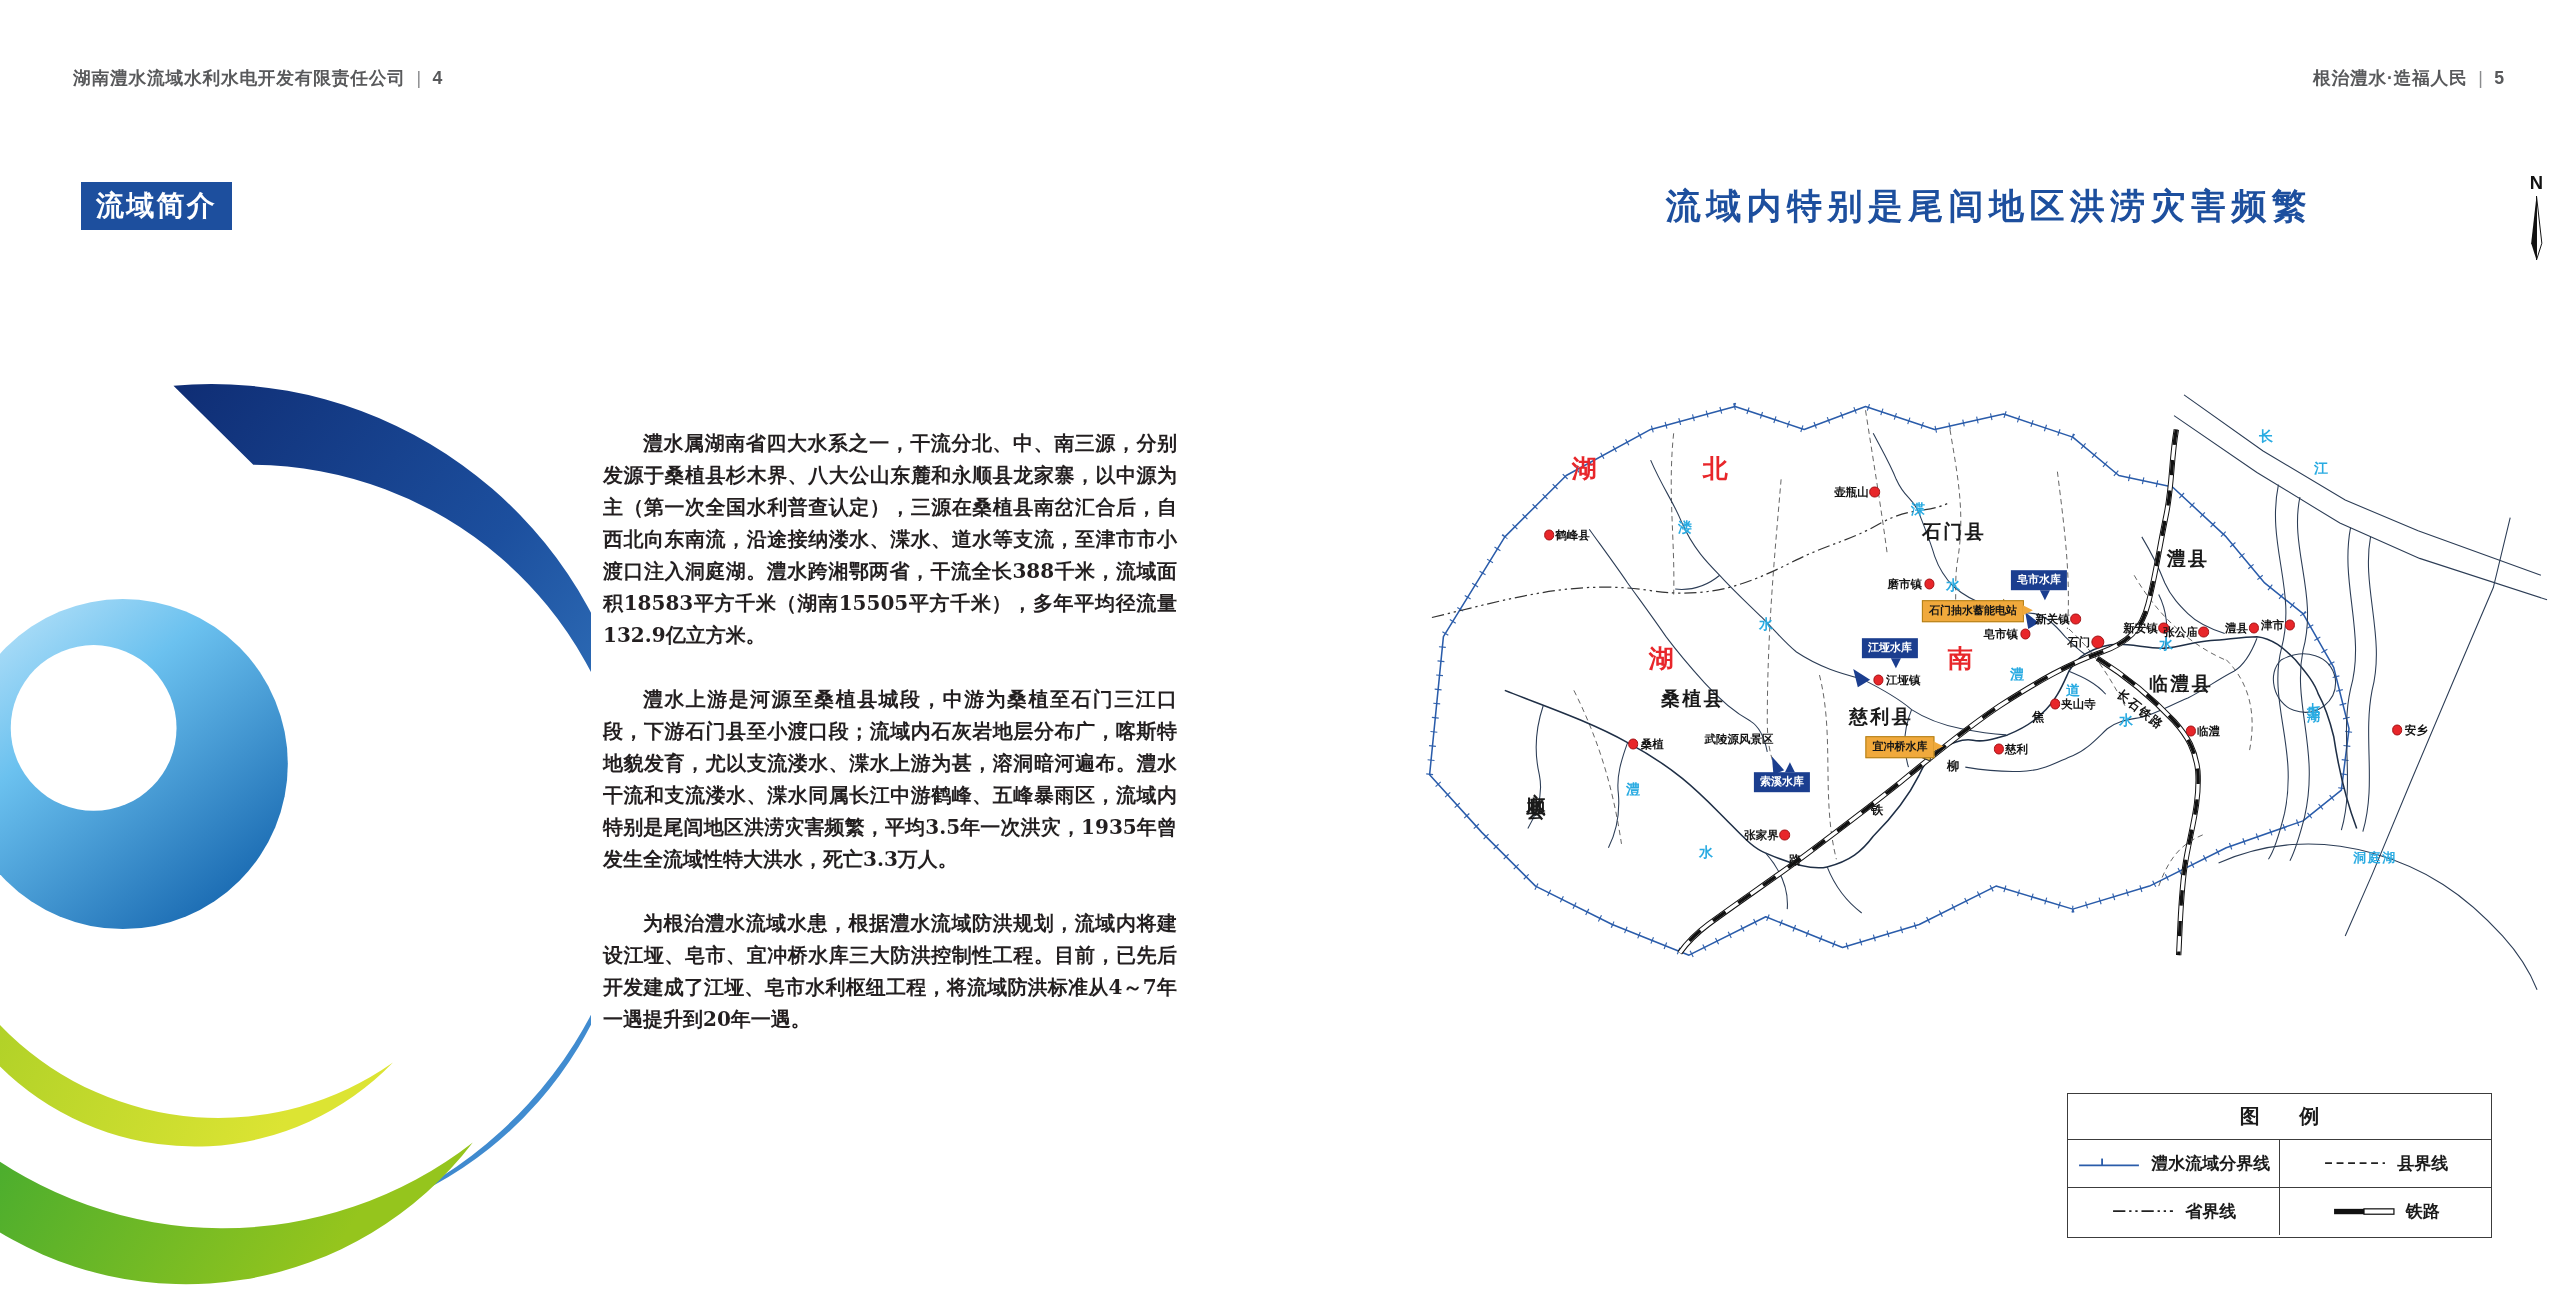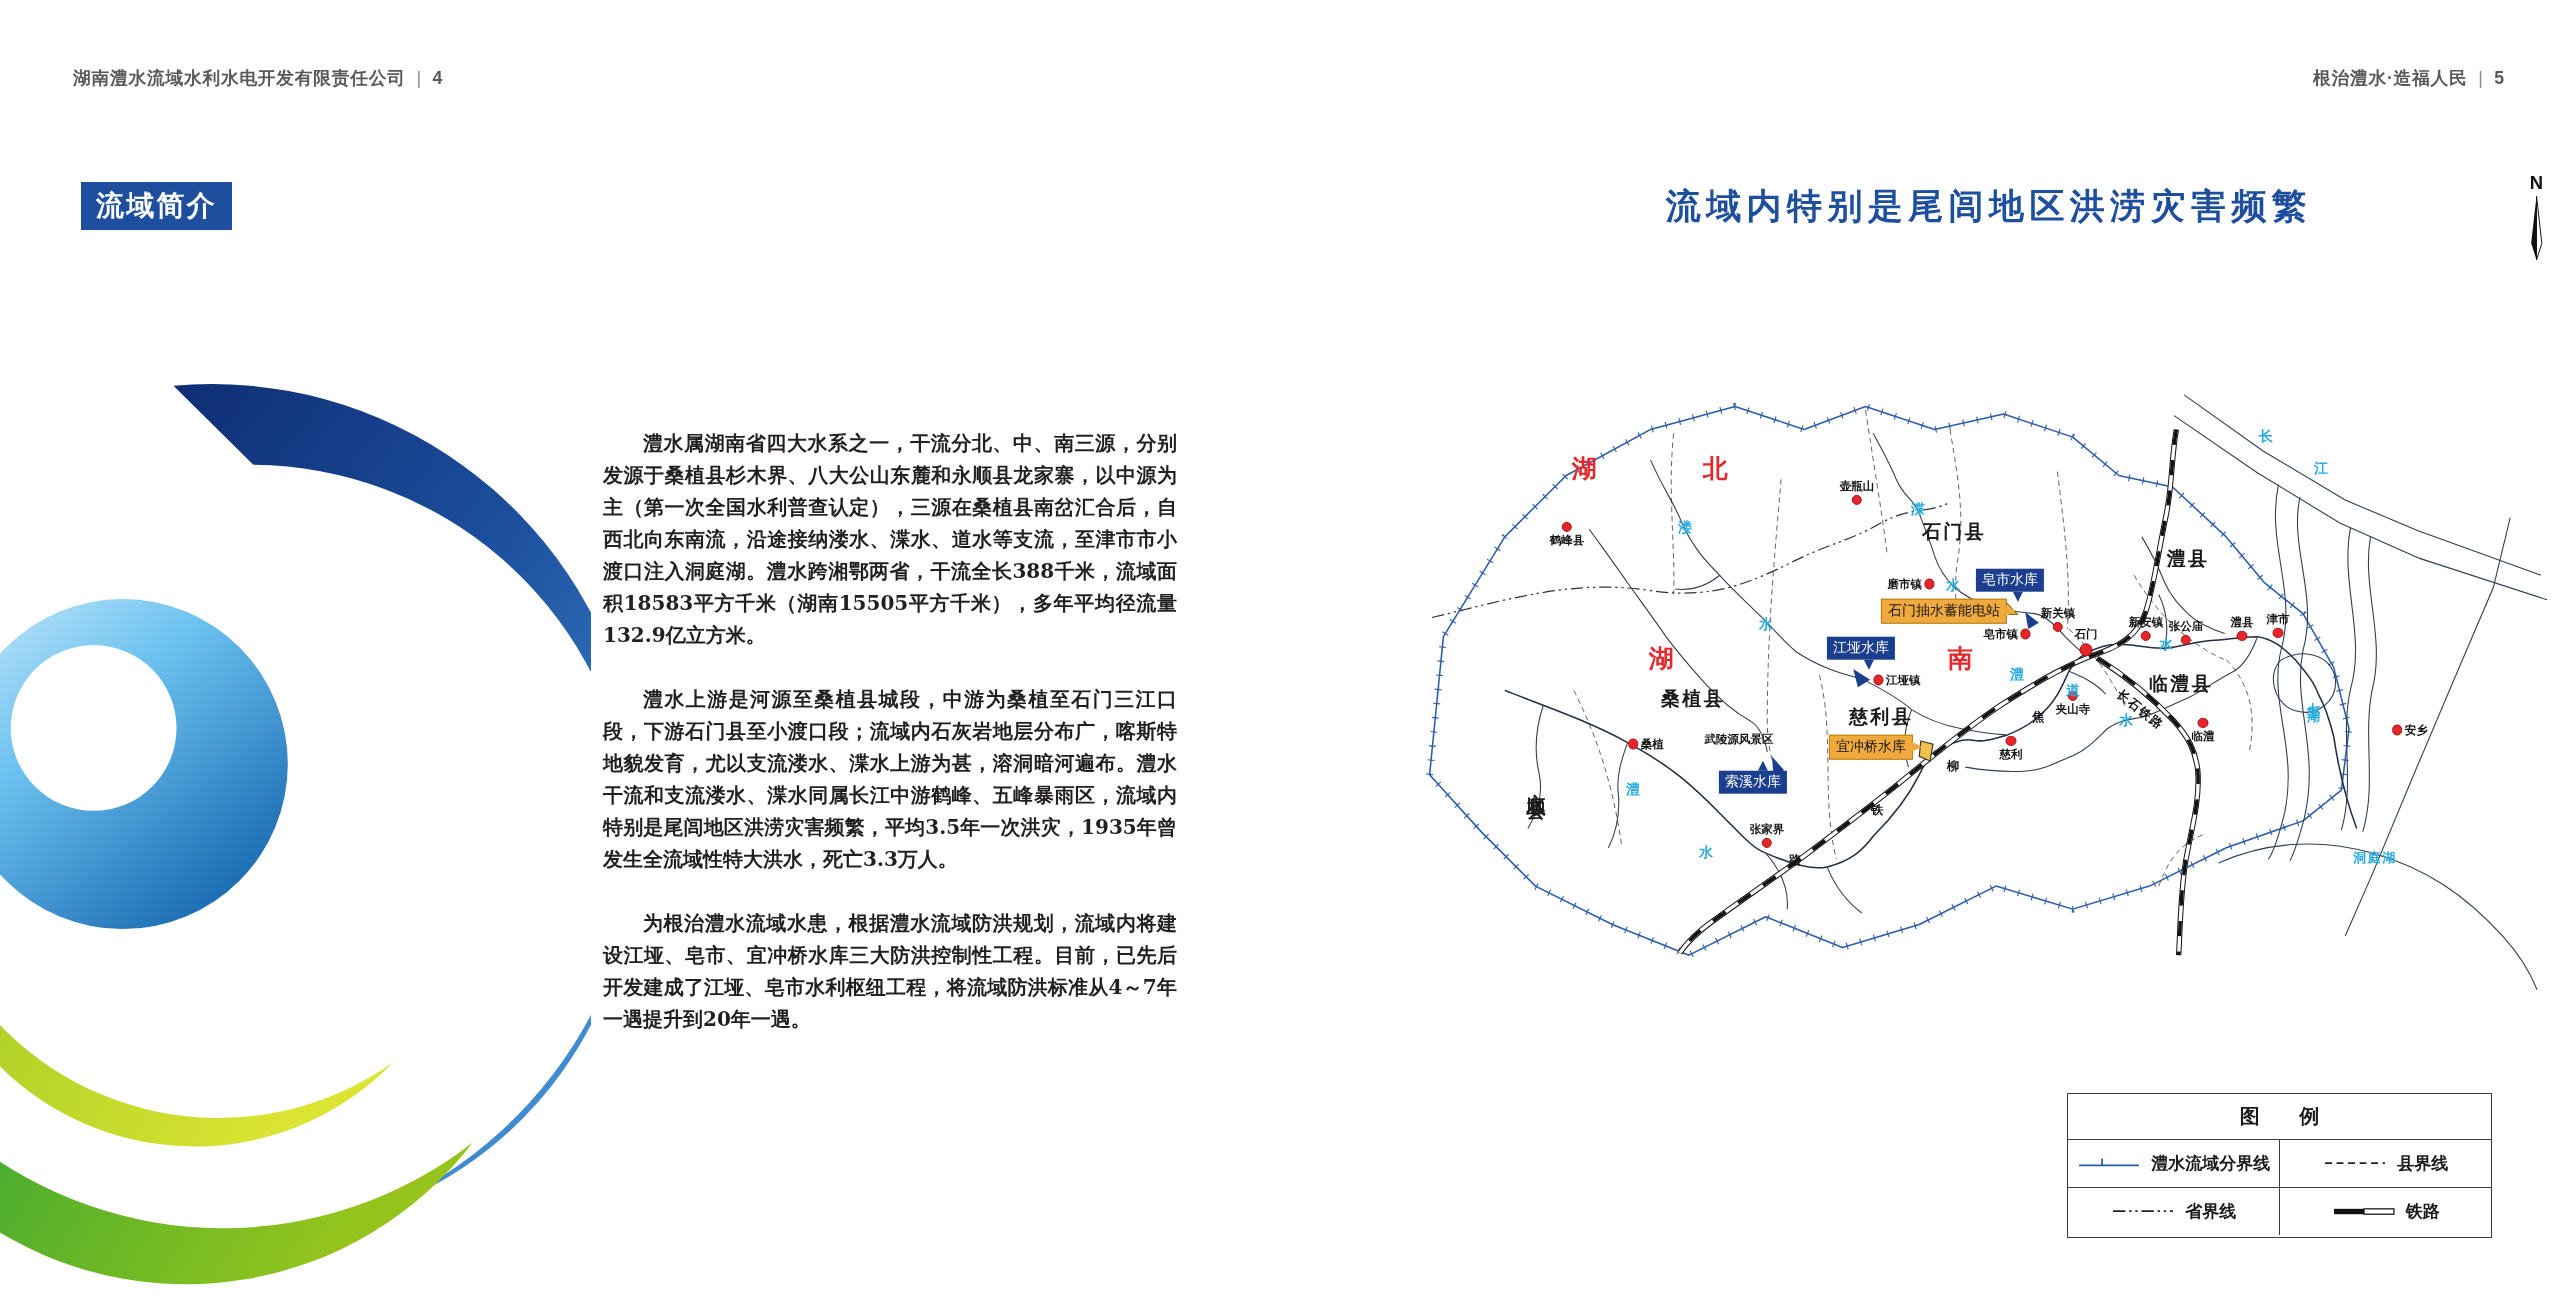--- a/index.html
+++ b/index.html
@@ -21,34 +21,34 @@
   
   .map-title{position:absolute;left:1989px;top:206px;transform:translate(-50%,-50%);white-space:nowrap;
     color:#1d4f9e;font-size:35px;font-weight:bold;letter-spacing:5.4px;}
   .compass{position:absolute;left:2521px;top:172px;width:31px;text-align:center;color:#111;}
   .compass .n{font-size:18.4px;font-weight:bold;display:block;margin-bottom:1.5px;}
   .map{position:absolute;left:1420px;top:322px;width:1152px;height:944px;}
   .map svg.decor{position:absolute;left:0;top:0;}
   .map-labels{position:absolute;inset:0;}
   .ml{position:absolute;transform:translate(-50%,-50%);white-space:nowrap;font-weight:bold;
       display:flex;align-items:center;gap:2.3px;}
-  .ml.col{flex-direction:column;gap:0.8px;}
+  .ml.col{flex-direction:row;gap:0.8px;}
   .prov{color:#e8262a;font-size:25px;letter-spacing:1.5px;}
   .cnty{color:#1a1a1a;font-size:19px;letter-spacing:2.3px;}
   .town{color:#141414;font-size:11.5px;}
   .scenic{color:#141414;font-size:11.5px;}
   .river{color:#29abe2;font-size:14px;}
   .lake{color:#29abe2;font-size:13px;letter-spacing:1.5px;}
   .raillab{color:#141414;font-size:12.3px;letter-spacing:1.5px;}
   .vert{writing-mode:vertical-rl;text-orientation:upright;letter-spacing:3.8px;}
   .dot{width:8.4px;height:8.4px;border-radius:50%;background:#e8262a;border:0.8px solid #a21114;flex:0 0 auto;}
   .dot.big{width:11.5px;height:11.5px;}
   
-  .co{position:absolute;transform:translate(-50%,-50%);font-weight:normal;font-size:14px;
-      padding:2.3px 6.1px;white-space:nowrap;z-index:3;}
+  .co{position:absolute;transform:translate(-50%,-50%);font-weight:bold;font-size:11px;
+      padding:2.3px 6.1px;white-space:nowrap;z-index:3;margin-left:29px;}
   .co.blue{background:#1b3e8f;color:#fff;}
   .co.orange{background:#f0a93c;color:#161616;border:0.8px solid #b07f18;}
   .co::after{content:"";position:absolute;width:0;height:0;border:5.4px solid transparent;}
   .co.pb::after{left:62%;top:100%;border-top-width:10px;border-top-style:solid;margin-left:-5.4px;}
   .co.blue.pb::after{border-top-color:#1b3e8f;}
   .co.pr::after{left:100%;top:50%;margin-top:-5.4px;border-left-width:10px;}
   .co.orange.pr::after{border-left-color:#f0a93c;}
   .co.pt::after{left:65%;bottom:100%;border-bottom-width:10px;margin-left:-5.4px;}
   .co.blue.pt::after{border-bottom-color:#1b3e8f;}
   

